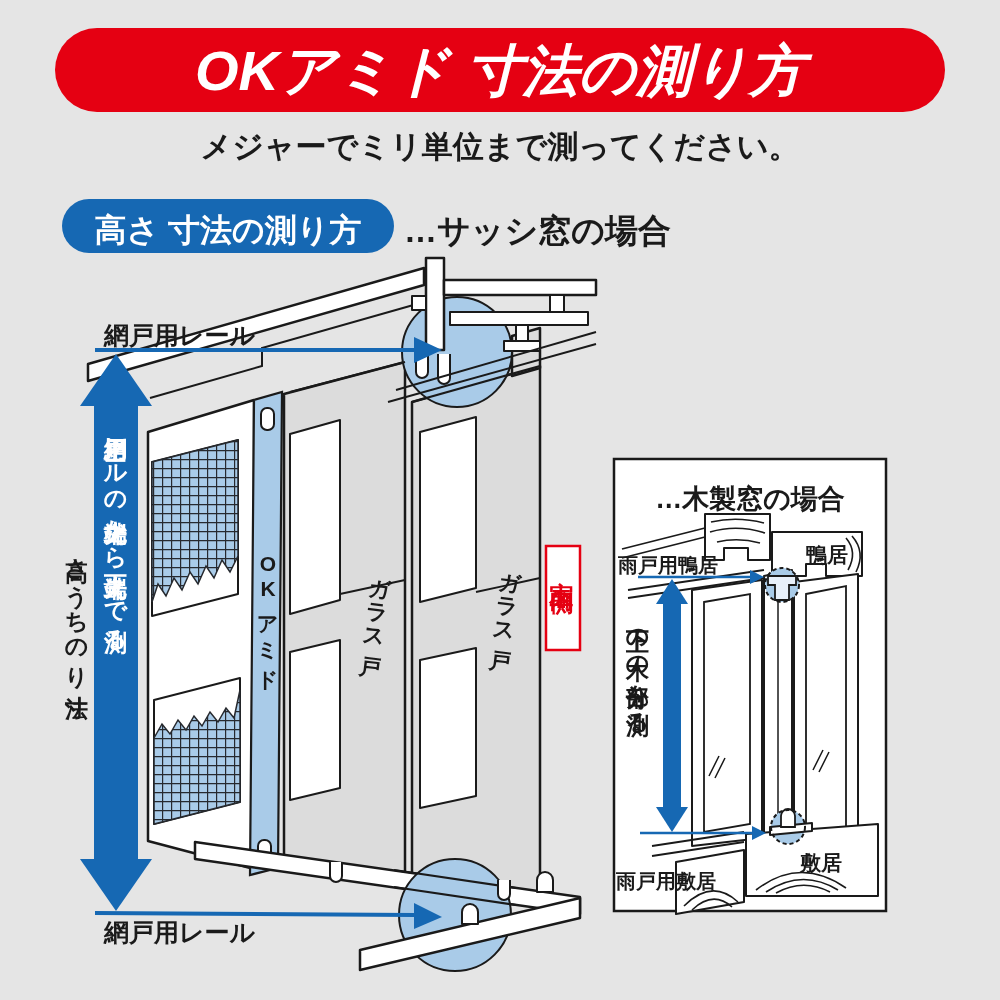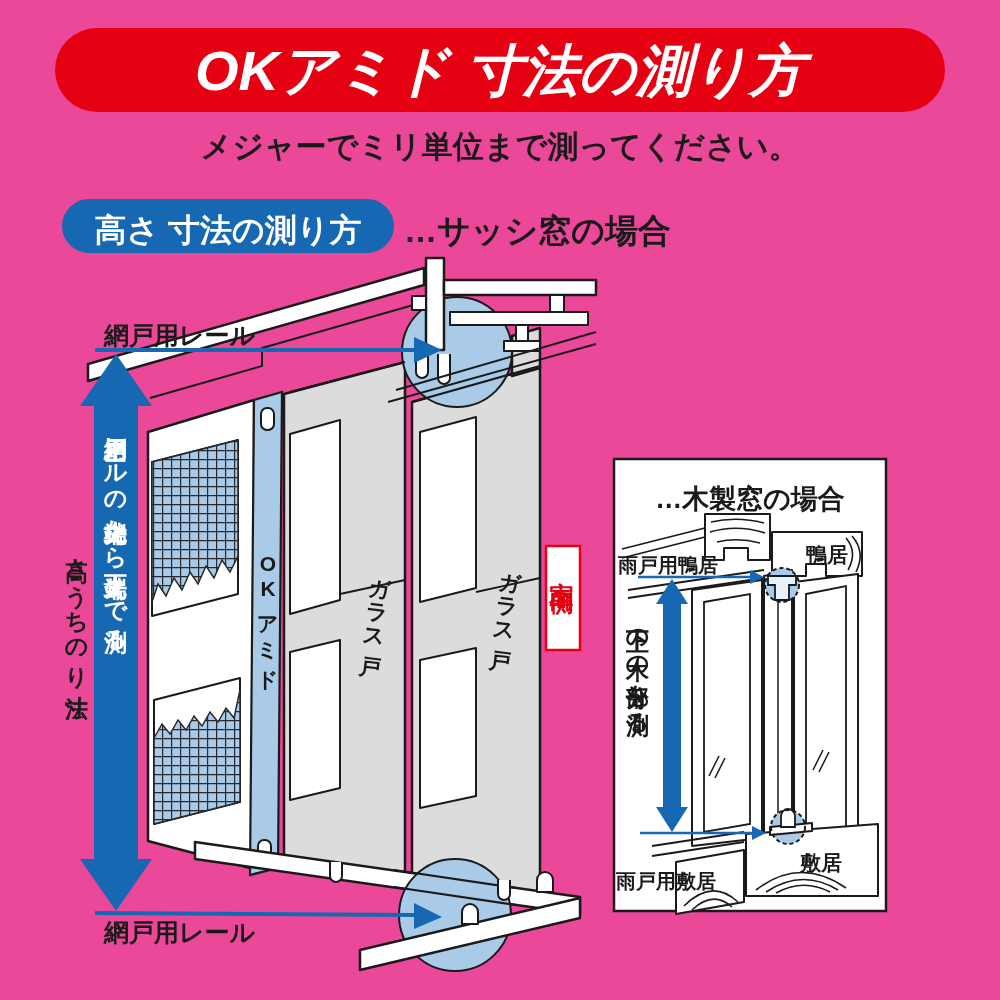--- a/index.html
+++ b/index.html
@@ -1,16 +1,16 @@
 <!DOCTYPE html>
 <html style="--red: #e50012; --accent_blue: #1668b3; --light_blue: #a9cbe8; --panel_gray: #dcdcdc; --line: #1a1a1a;"><head>
 <meta charset="utf-8">
 <style>
   html,body{margin:0;padding:0;background:#fff;}
-  #stage{position:relative;width:1000px;height:1000px;background:#ec4899;overflow:hidden;
+  #stage{position:relative;width:1000px;height:1000px;background:#e5e5e5;overflow:hidden;
          font-family:"Liberation Sans","DejaVu Sans",sans-serif;}
   svg text{font-family:"Liberation Sans","DejaVu Sans",sans-serif;fill:#1a1a1a;}
   .vt{writing-mode:vertical-rl;text-orientation:upright;}
   .w {fill:#fff;stroke:var(--line);stroke-width:2.5;stroke-linejoin:round;}
   .w2{fill:#fff;stroke:var(--line);stroke-width:2;stroke-linejoin:round;}
   .g {fill:var(--panel_gray);stroke:var(--line);stroke-width:2.5;stroke-linejoin:round;}
   .lb{fill:var(--light_blue);}
   .bl{fill:var(--accent_blue);}
   .bls{stroke:var(--accent_blue);}
   .ln{stroke:var(--line);fill:none;}

